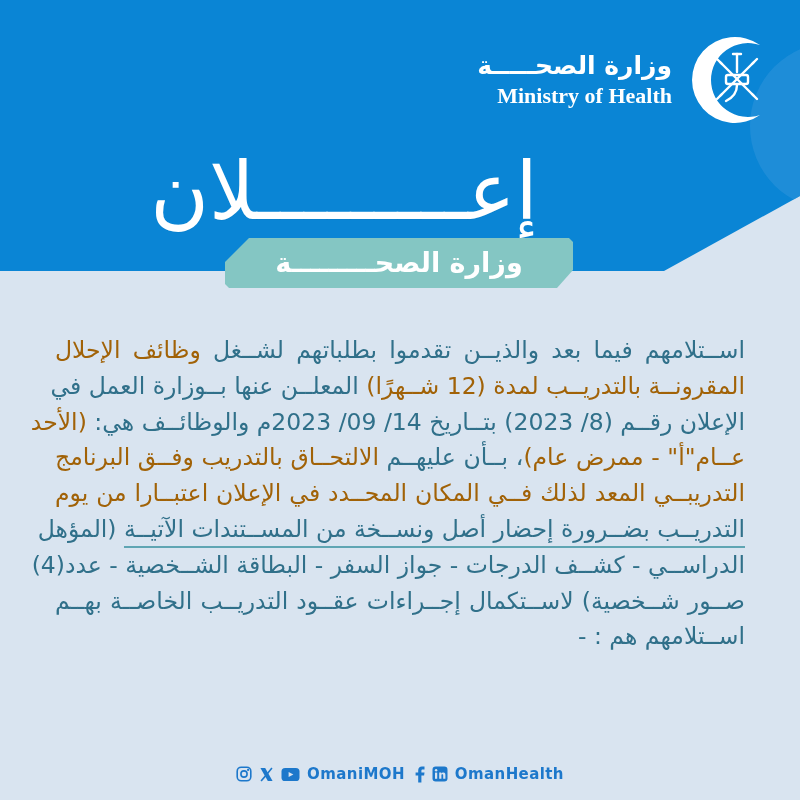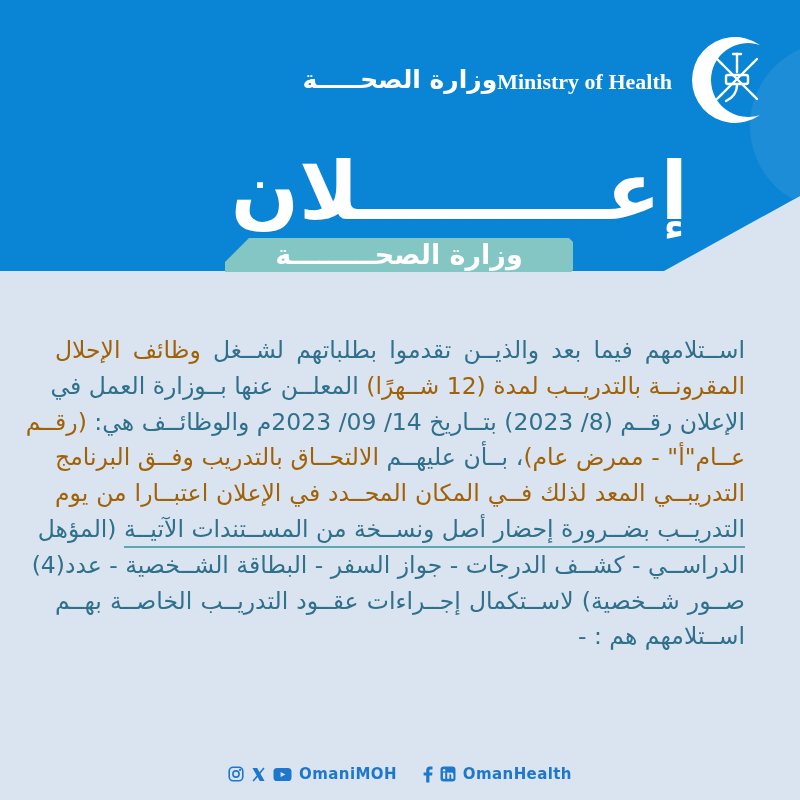--- a/index.html
+++ b/index.html
@@ -16,33 +16,33 @@
   }
   .header-curve{
     position:absolute;top:42px;right:-118px;width:168px;height:168px;
     border-radius:50%;background:#2a92da;opacity:.65;
   }
   
   .logo{
     position:absolute;top:33px;right:22px;
     display:flex;align-items:center;gap:12px;color:#ffffff;
   }
-  .logo-text{display:flex;flex-direction:row;align-items:flex-end;text-align:right;}
+  .logo-text{display:flex;flex-direction:column;align-items:flex-end;text-align:right;}
   .logo-ar{font-size:25px;font-weight:bold;line-height:30px;direction:rtl;}
   .logo-en{font-family:"Liberation Serif","DejaVu Serif",serif;font-weight:bold;font-size:22px;line-height:26px;margin-top:2px;}
   .crescent{width:94px;height:94px;display:block;}
   
   .title{
     position:absolute;top:142px;left:0;width:688px;
-    direction:rtl;
-    color:#ffffff;font-size:80px;font-weight:bold;line-height:100px;
+    text-align:center;direction:rtl;
+    color:#ffffff;font-size:80px;font-weight:normal;line-height:100px;
     text-shadow:0 1px 0 rgba(0,0,0,0.03);
   }
   .ribbon{
-    position:absolute;top:238px;left:225px;width:348px;height:34px;
+    position:absolute;top:238px;left:225px;width:348px;height:50px;
     background:#84c6c3;
     clip-path:polygon(24px 0,344px 0,348px 4px,348px 32px,332px 50px,4px 50px,0 46px,0 24px);
     display:flex;align-items:center;justify-content:center;
   }
   .ribbon-label{
     color:#ffffff;font-size:27px;font-weight:bold;direction:rtl;line-height:50px;
   }
   
   .body-text{
     position:absolute;top:333px;left:55px;width:690px;
@@ -58,21 +58,21 @@
   .seg-b{color:#a16207;font-weight:normal;}
   .seg-u{
     text-decoration:underline;
     text-decoration-color:#5fa5b3;
     text-decoration-thickness:2px;
     text-underline-offset:9px;
   }
   
   .footer{
     position:absolute;bottom:17px;left:0;width:800px;
-    display:flex;align-items:center;justify-content:center;gap:8px;
+    display:flex;align-items:center;justify-content:center;gap:0;
     color:#1d78cb;font-size:15px;font-weight:bold;letter-spacing:.4px;margin-top:44px;
   }
   .footer .grp{display:flex;align-items:center;gap:7px;}
   .footer .spacer{width:10px;}
   .footer svg{display:block;}
   .handle{line-height:18px;}
 </style>
 </head>
 <body>
 
@@ -103,21 +103,21 @@
 
   <div class="title">إعـــــــــلان</div>
 
   <div class="ribbon">
     <div class="ribbon-label">وزارة الصحـــــــــة</div>
   </div>
 
   <div class="body-text">
       <div class="line" dir="rtl"><span class="seg-r">اســتلامهم فيما بعد والذيــن تقدموا بطلباتهم لشــغل </span><span class="seg-b">وظائف الإحلال</span></div>
       <div class="line" dir="rtl"><span class="seg-b">المقرونــة بالتدريــب لمدة (12 شــهرًا)</span><span class="seg-r"> المعلــن عنها بــوزارة العمل في</span></div>
-      <div class="line" dir="rtl"><span class="seg-r">الإعلان رقــم (8/ 2023)  بتــاريخ 14/ 09/ 2023م والوظائــف هي: </span><span class="seg-b">(رقــم</span></div>
+      <div class="line" dir="rtl"><span class="seg-r">الإعلان رقــم (8/ 2023)  بتــاريخ 14/ 09/ 2023م والوظائــف هي: </span><span class="seg-b">(الأحد</span></div>
       <div class="line" dir="rtl"><span class="seg-b">عــام"أ" - ممرض عام)</span><span class="seg-r">، بــأن عليهــم </span><span class="seg-b">الالتحــاق بالتدريب وفــق البرنامج</span></div>
       <div class="line" dir="rtl"><span class="seg-b">التدريبــي المعد لذلك فــي المكان المحــدد في الإعلان اعتبــارا من يوم</span></div>
       <div class="line" dir="rtl"><span class="seg-u">التدريــب بضــرورة إحضار أصل ونســخة من المســتندات الآتيــة</span><span class="seg-r"> (المؤهل</span></div>
       <div class="line" dir="rtl"><span class="seg-r">الدراســي - كشــف الدرجات - جواز السفر - البطاقة الشــخصية - عدد(4)</span></div>
       <div class="line" dir="rtl"><span class="seg-r">صــور شــخصية) لاســتكمال إجــراءات عقــود التدريــب الخاصــة بهــم</span></div>
       <div class="line last" dir="rtl"><span class="seg-r">اســتلامهم هم : -</span></div>
     </div>
 
   <div class="footer">
     <div class="grp">

